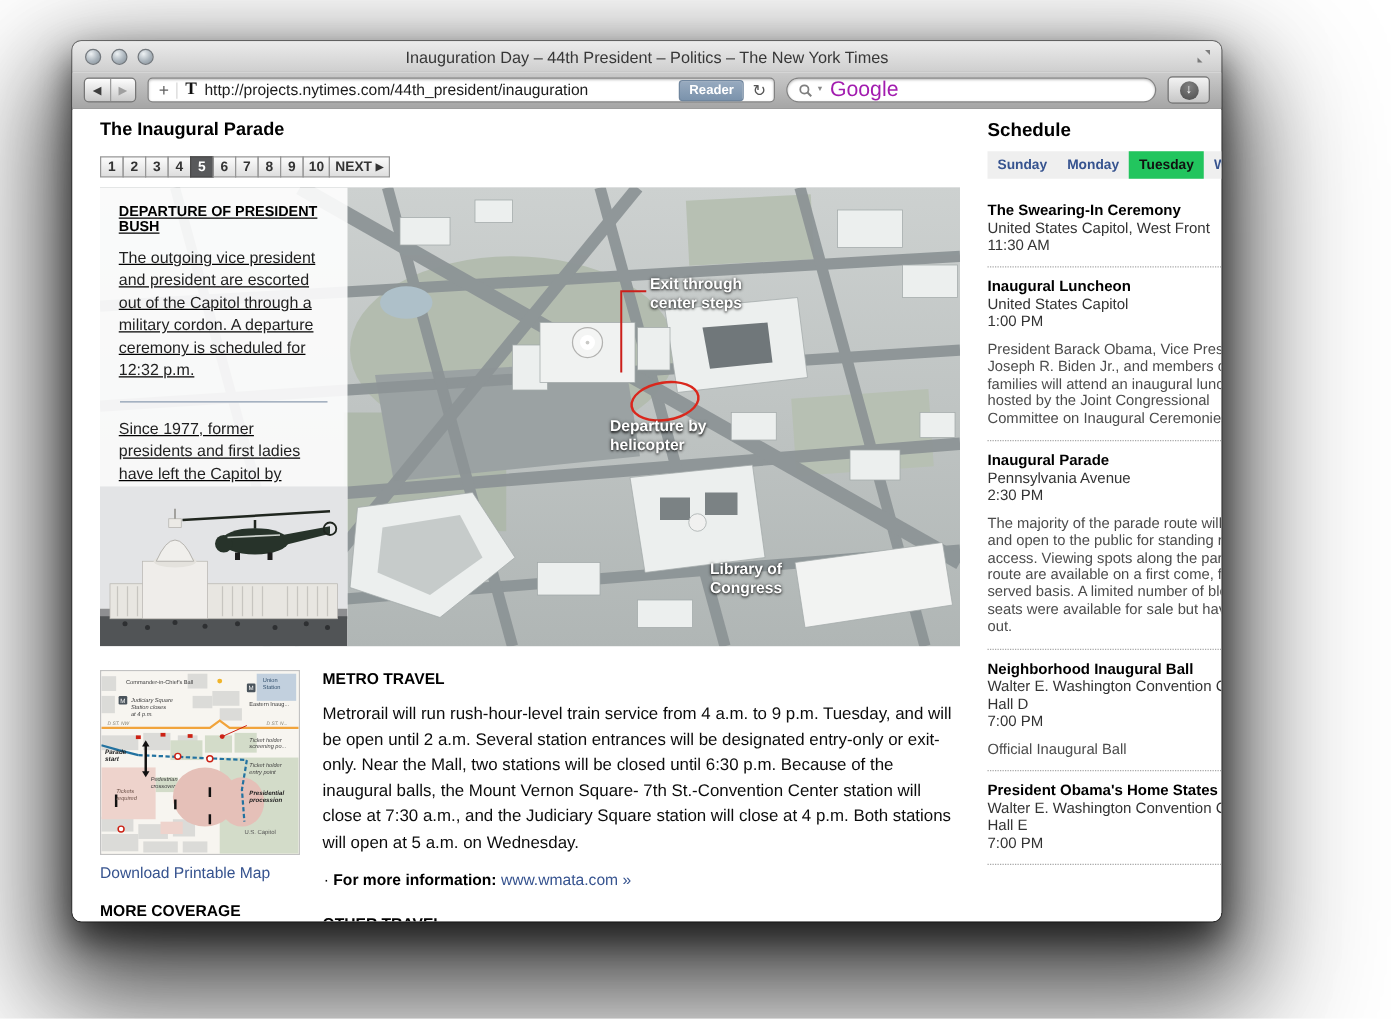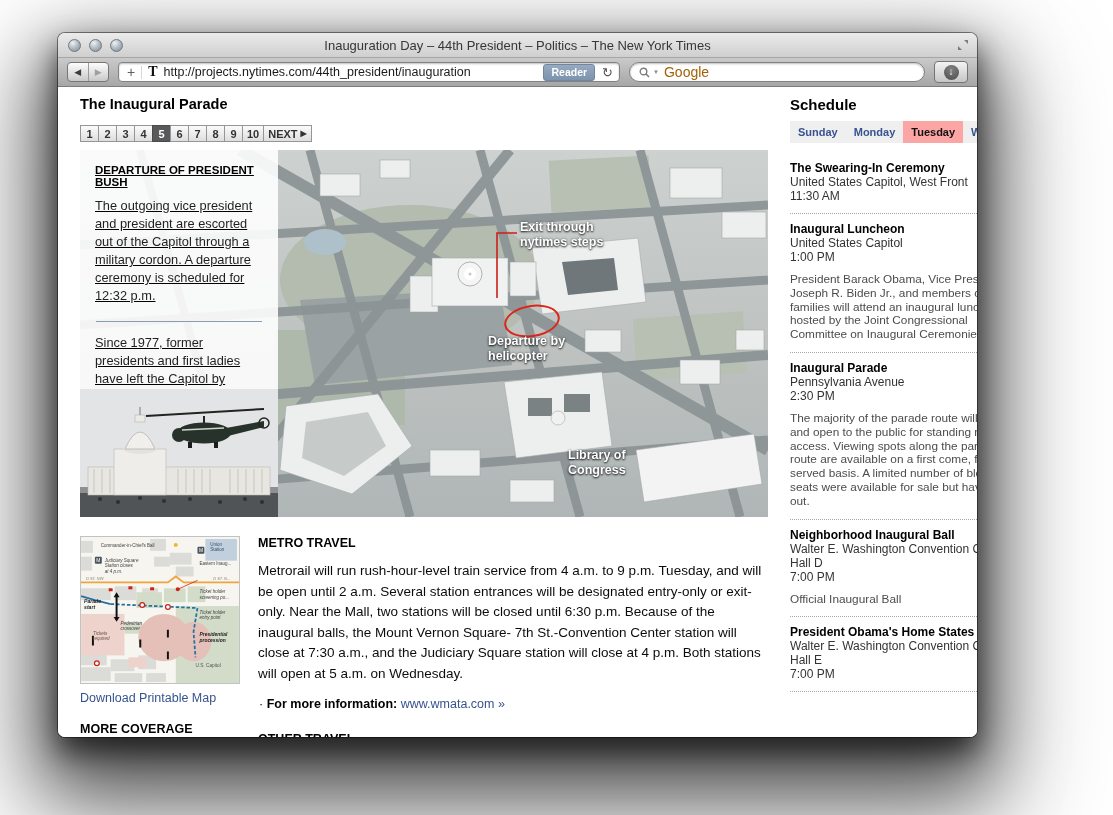--- a/index.html
+++ b/index.html
@@ -32,21 +32,21 @@
   .plusbtn { color:#5f5f5f; font-size:14px; padding:0 6px 1px 2px; }
   .fieldsep { width:1px; height:13px; background:#d7d7d7; margin-right:6px; }
   .favicon { font-family:"Liberation Serif", serif; font-weight:bold; font-size:14px; color:#101010; margin-right:6px; }
   .urltext { flex:1; font-size:12.5px; color:#1b1b1b; white-space:nowrap; overflow:hidden; }
   .reader-badge { background:linear-gradient(#97aabf,#7b93ac); color:#fff; font-size:10.5px; font-weight:bold;
     padding:1px 7px 2px; border-radius:3px; border:1px solid #70869e; margin-right:7px; flex:none; }
   .refreshbtn { color:#555; font-size:13px; flex:none; }
   .searchfield { width:296px; height:20px; background:#fff; border:1px solid #828282; border-radius:10px;
     display:flex; align-items:center; padding:0 9px; gap:3px; box-shadow:inset 0 1px 2px rgba(0,0,0,.25); flex:none; }
   .search-caret { font-size:6px; color:#888; margin-right:2px; }
-  .search-ph { color:#a16207; font-size:14px; }
+  .search-ph { color:#a21caf; font-size:17px; }
   .dlbtn { width:34px; height:22px; border:1px solid #757575; border-radius:4px; flex:none;
     background:linear-gradient(#f3f3f3,#c6c6c6); display:flex; align-items:center; justify-content:center; }
   .dlcircle { width:15px; height:15px; border-radius:50%; color:#fff; font-size:10px; line-height:14px;
     background:radial-gradient(circle at 50% 28%, #818181, #4c4c4c); text-align:center; font-weight:bold; }
 
   
   .content { position:absolute; top:55px; left:0; right:0; bottom:0; background:#fff;
     border-radius:0 0 7px 7px; overflow:hidden; }
 
   .page-title { position:absolute; left:22px; top:8px; font-size:14.5px; font-weight:bold; color:#000; }
@@ -83,21 +83,21 @@
   .info-line { margin:13px 0 21px 1px; font-size:12.5px; color:#000; }
   .info-label { font-weight:bold; }
   .info-link { color:#36538f; }
 
   .sidebar { position:absolute; left:732px; top:8px; width:245px; height:644px;
     border-right:1px solid #ccc; padding-right:11px; }
   .sb-title { font-size:15px; font-weight:bold; color:#000; }
   .tabs { display:flex; background:#efefef; margin-top:8px; height:22px; }
   .tab { flex:1 1 auto; display:flex; align-items:center; justify-content:center;
     font-size:11px; font-weight:bold; color:#36538f; padding:0 8px; white-space:nowrap; }
-  .tab.active { background:#fca5a5; color:#111;text-align:right; }
+  .tab.active { background:#22c55e; color:#111;text-align:right; }
   .events { margin-top:10px; }
   .event { padding:8px 0 10px; border-bottom:1px dotted #a8a8a8; }
   .ev-title { font-size:12px; font-weight:bold; color:#000; line-height:14px; }
   .ev-venue, .ev-time { font-size:12px; color:#333; line-height:14px; }
   .ev-desc { font-size:11.8px; color:#4c4c4c; line-height:13.8px; margin-top:9px; }
   .ev-desc:empty { display:none; margin:0; }
 
   svg text { font-family:"Liberation Sans", sans-serif; }
 </style>
 </head>
@@ -223,21 +223,21 @@
           <circle cx="390" cy="124" r="12" fill="#f4f5f4" stroke="#b2b2b0" stroke-width="1"></circle>
           <circle cx="390" cy="124" r="6" fill="#ffffff"></circle>
           <circle cx="390" cy="124" r="1.5" fill="#c9c9c6"></circle>
           <path d="M437,83 L417,83 L417,148" stroke="#cc1f1a" stroke-width="1.6" fill="none"></path>
         </svg>
 
         <div class="red-ellipse"></div>
 
         <div class="maplabel" style="left:440px; top:70px;">
           <span style="display:block">Exit through</span>
-          <span style="display:block">nytimes steps</span>
+          <span style="display:block">center steps</span>
         </div>
         <div class="maplabel" style="left:408px; top:184px;">
           <span style="display:block">Departure by</span>
           <span style="display:block">helicopter</span>
         </div>
         <div class="maplabel" style="left:488px; top:298px;">
           <span style="display:block">Library of</span>
           <span style="display:block">Congress</span>
         </div>
 

